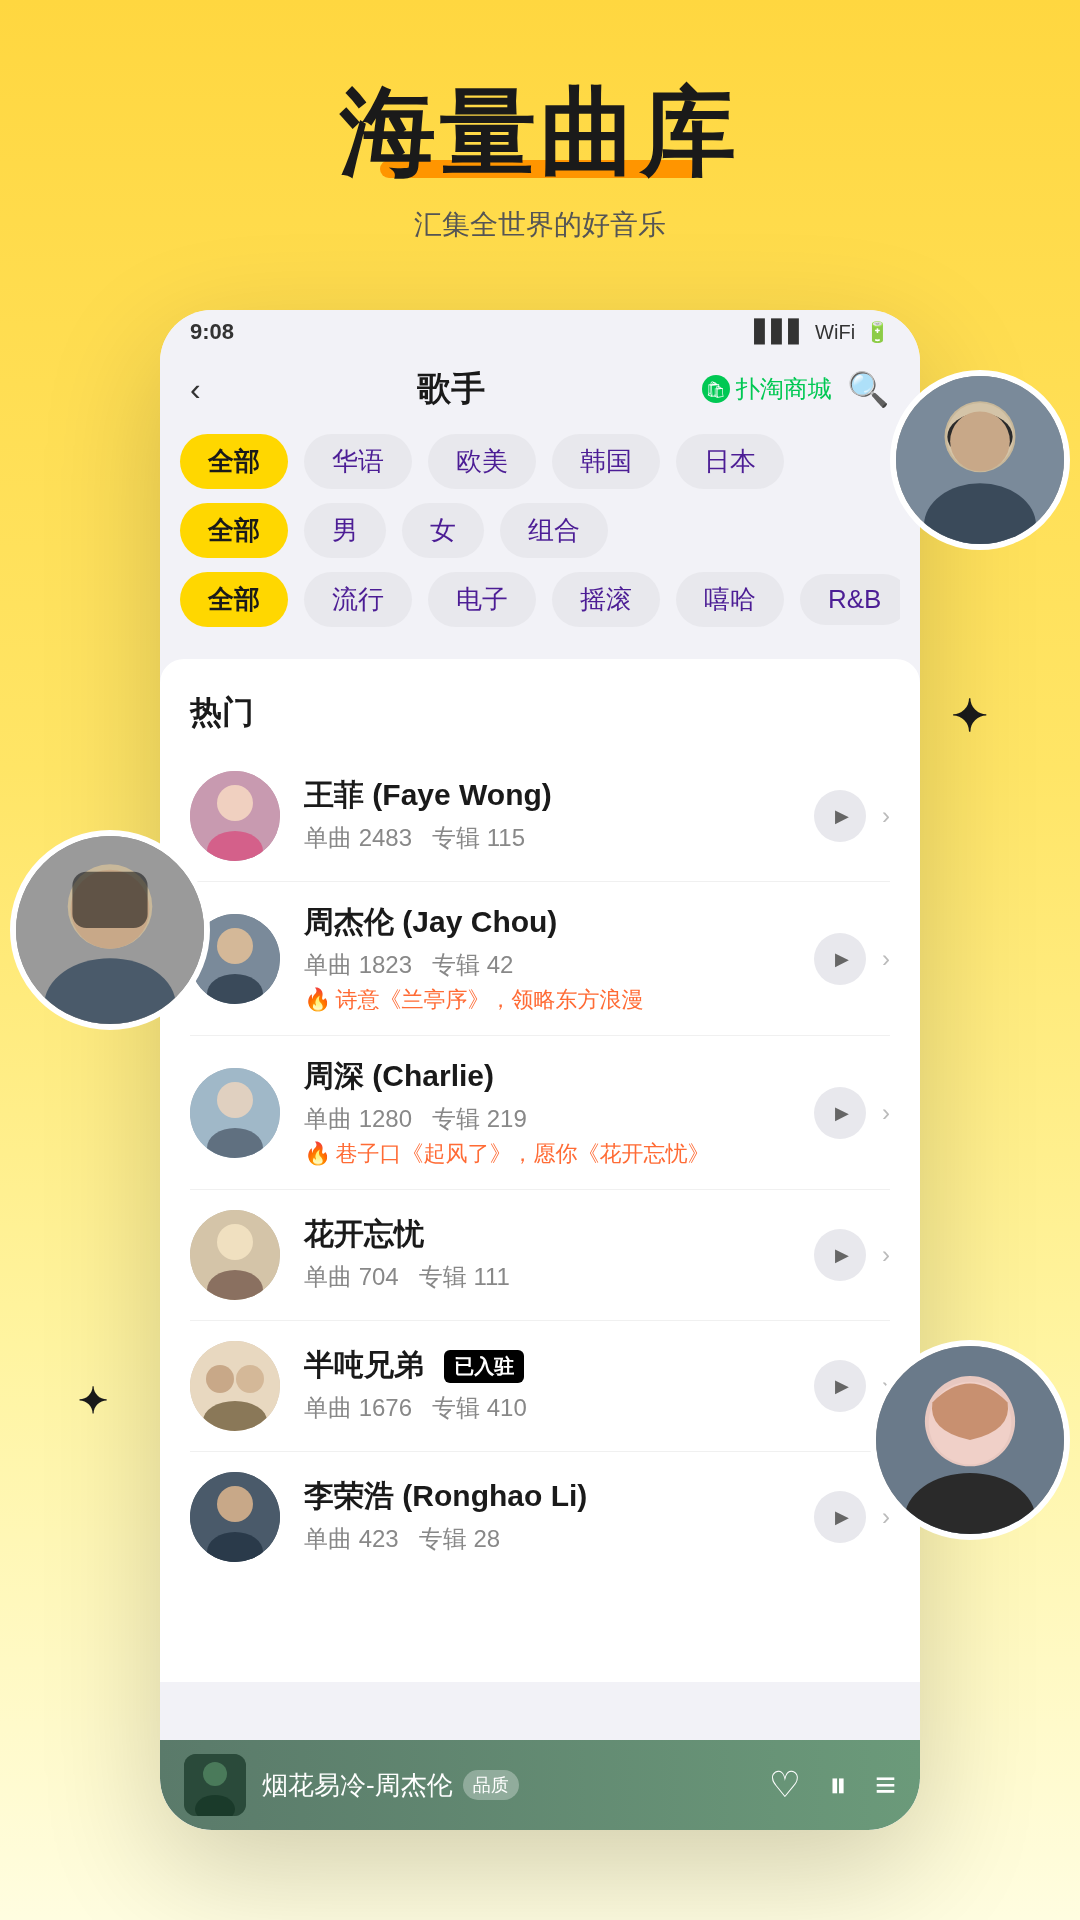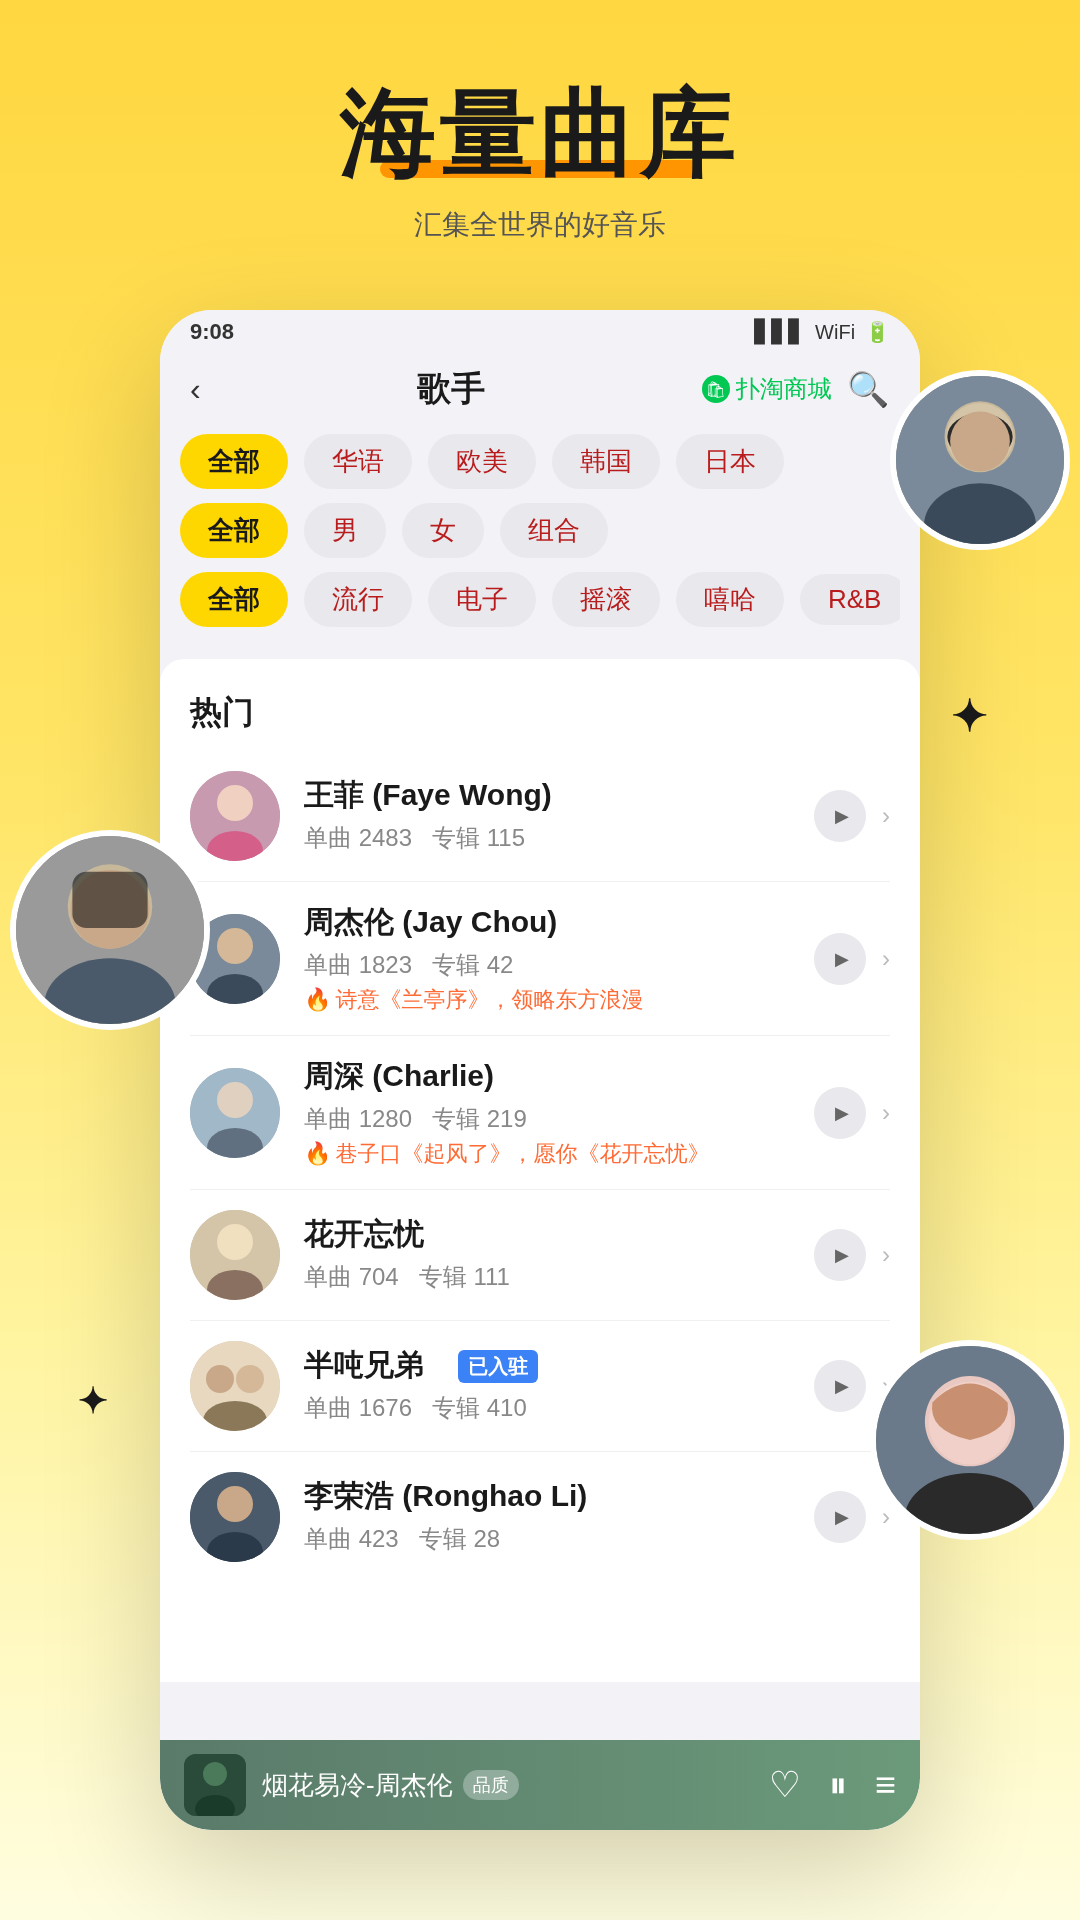--- a/index.html
+++ b/index.html
@@ -12,20 +12,21 @@
       position: relative;
       overflow: hidden;
     }
 
     
     .header-section {
       text-align: center;
       padding-top: 80px;
       position: relative;
       z-index: 2;
+      font-family: Liberation Serif, serif;
     }
     .main-title {
       font-size: 96px;
       font-weight: 900;
       color: #1a1a1a;
       letter-spacing: 4px;
       line-height: 1.1;
       position: relative;
       display: inline-block;
     }
@@ -138,21 +139,21 @@
       cursor: pointer;
       white-space: nowrap;
     }
     .filter-chip.active {
       background: #FFD700;
       color: #1a1a1a;
       font-weight: 600;
     }
     .filter-chip.inactive {
       background: #e8e8ed;
-      color: #b91c1c;
+      color: #4c1d95;
     }
 
     
     .content-area {
       background: #ffffff;
       border-radius: 24px 24px 0 0;
       margin: 8px 0 0 0;
       padding: 24px 0 100px 0;
     }
 
@@ -212,26 +213,26 @@
       color: #FF6B35;
       display: flex;
       align-items: center;
       gap: 4px;
     }
     .artist-tag .fire {
       color: #FF4500;
     }
     .badge-joined {
       display: inline-block;
-      background: #3b82f6;
+      background: #000000;
       color: #fff;
       font-size: 20px;
       padding: 3px 10px;
       border-radius: 6px;
-      margin-left: 26px;
+      margin-left: 12px;
       vertical-align: middle;
     }
     .artist-actions {
       display: flex;
       align-items: center;
       gap: 16px;
     }
     .play-btn {
       width: 52px;
       height: 52px;

